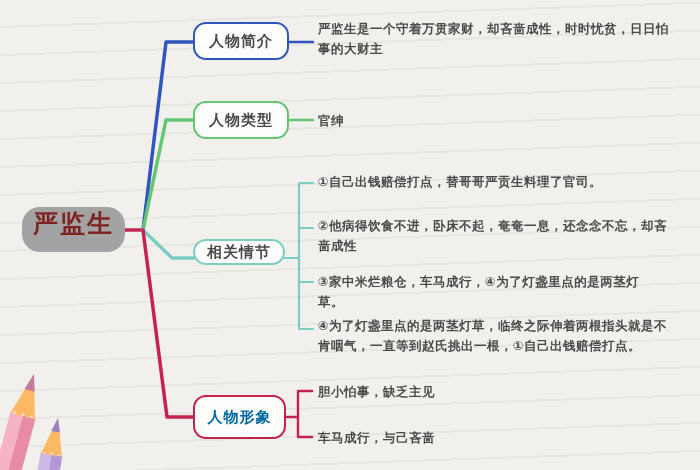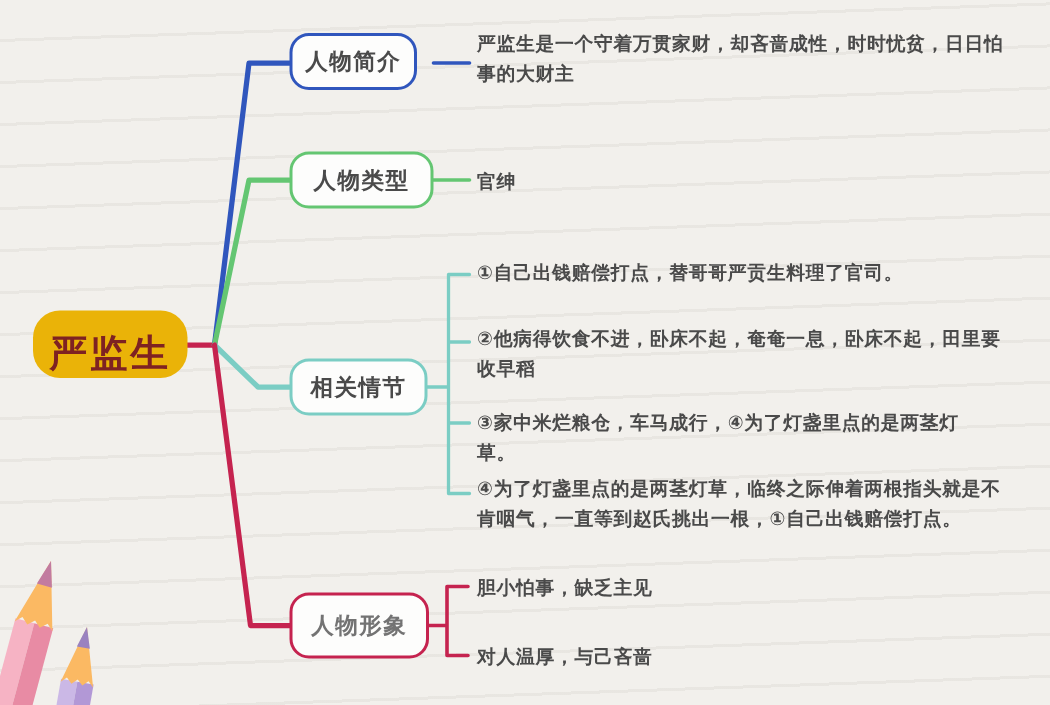--- a/index.html
+++ b/index.html
@@ -12,32 +12,32 @@
     position:absolute;inset:0;pointer-events:none;
     background:repeating-linear-gradient(178deg,rgba(255,255,255,0) 0 26px,rgba(190,186,178,0.18) 26px 28px);
   }
   svg.overlay{position:absolute;left:0;top:0;}
   .node{
     position:absolute;display:flex;align-items:center;justify-content:center;
     background:#fdfdfc;border-radius:13px;box-sizing:border-box;
     font-weight:700;color:#4a4a4a;font-size:15px;letter-spacing:1px;
   }
   .node-root{
-    position:absolute;display:flex;align-items:flex-end;justify-content:center;
-    background:#eab308;border-radius:18px;box-sizing:border-box;
+    position:absolute;display:flex;align-items:flex-start;justify-content:center;
+    background:#a3a3a3;border-radius:18px;box-sizing:border-box;
     font-weight:700;color:#7e2222;font-size:25px;letter-spacing:2px;
   }
   .note{
     position:absolute;font-size:12.5px;font-weight:700;color:#4a4a4a;
     line-height:20px;letter-spacing:0.5px;
   }
   .b-intro{border:2.5px solid #3056bd;}
   .b-type{border:2.5px solid #64c672;font-family:Liberation Serif, serif;}
   .b-plot{border:2.5px solid #7bcdc4;}
-  .b-image{border:2.5px solid #c5234f;color:#737373;}
+  .b-image{border:2.5px solid #c5234f;color:#0369a1;}
 </style>
 </head>
 <body>
 
 <div class="paper-lines"></div>
 
 <svg class="overlay" width="700" height="470" viewBox="0 0 700 470">
 
   <g fill="none" stroke-linecap="round" stroke-linejoin="round">
     <path d="M123,230 L143,230" stroke="#c5234f" stroke-width="3.5"></path>
@@ -62,36 +62,36 @@
     <polygon points="0,37 11,37 11,95 0,95" fill="#b298d6"></polygon>
     <polygon points="0,0 11,39 7.3,35.5 3.7,39 0,35.5 -3.7,39 -7.3,35.5 -11,39" fill="#fbb963"></polygon>
     <polygon points="0,0 4.4,14 -4.4,14" fill="#9a82c0"></polygon>
   </g>
 </svg>
 
 <div class="node-root" style="left:22px;top:207px;width:103px;height:45px;">
   <span>严监生</span>
 </div>
 
-<div class="node b-intro" style="left:193px;top:22px;width:85px;height:38px;align-items:center;">
+<div class="node b-intro" style="left:193px;top:22px;width:96px;height:38px;align-items:center;">
   <span>人物简介</span>
 </div>
 <div class="node b-type" style="left:193px;top:101px;width:96px;height:38px;">
   <span>人物类型</span>
 </div>
-<div class="node b-plot" style="left:193px;top:239px;width:92px;height:38px;">
+<div class="node b-plot" style="left:193px;top:239px;width:92px;height:26px;">
   <span>相关情节</span>
 </div>
 <div class="node b-image" style="left:193px;top:395px;width:93px;height:44px;">
   <span>人物形象</span>
 </div>
 
 <div class="note" style="left:318px;top:19px;width:354px;">严监生是一个守着万贯家财，却吝啬成性，时时忧贫，日日怕事的大财主</div>
 
 <div class="note" style="left:318px;top:111px;">官绅</div>
 
 <div class="note" style="left:318px;top:172px;width:334px;">①自己出钱赔偿打点，替哥哥严贡生料理了官司。</div>
-<div class="note" style="left:318px;top:216px;width:358px;">②他病得饮食不进，卧床不起，奄奄一息，卧床不起，田里要收早稻</div>
+<div class="note" style="left:318px;top:216px;width:358px;">②他病得饮食不进，卧床不起，奄奄一息，还念念不忘，却吝啬成性</div>
 <div class="note" style="left:318px;top:272px;width:344px;">③家中米烂粮仓，车马成行，④为了灯盏里点的是两茎灯草。</div>
 <div class="note" style="left:318px;top:316px;width:358px;">④为了灯盏里点的是两茎灯草，临终之际伸着两根指头就是不肯咽气，一直等到赵氏挑出一根，①自己出钱赔偿打点。</div>
 
 <div class="note" style="left:318px;top:382px;">胆小怕事，缺乏主见</div>
-<div class="note" style="left:318px;top:428px;">对人温厚，与己吝啬</div>
+<div class="note" style="left:318px;top:428px;">车马成行，与己吝啬</div>
 
 </body></html>

